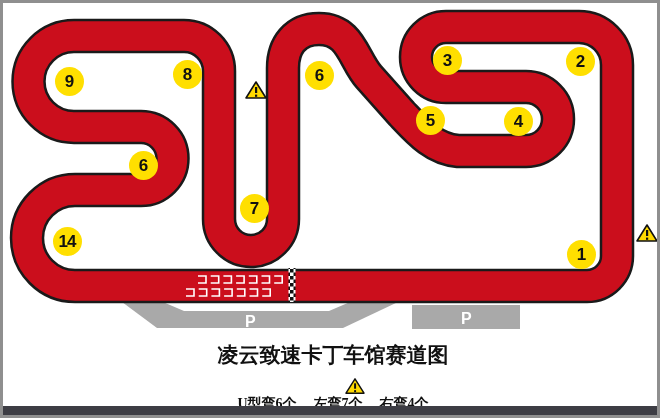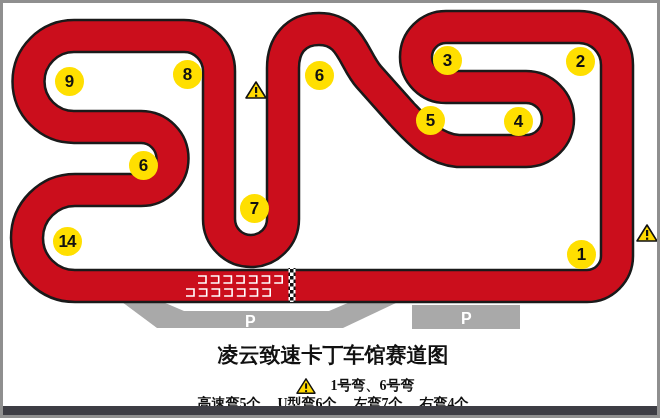--- a/index.html
+++ b/index.html
@@ -162,24 +162,22 @@
   <div class="title-row">凌云致速卡丁车馆赛道图</div>
 
   <div class="stats-row1">
     <span style="display:inline-flex;">
       <svg width="20" height="18" viewBox="0 0 22 20">
         <polygon points="11,2 21,18 1,18" fill="#ffd900" stroke="#111" stroke-width="1.6" stroke-linejoin="round"></polygon>
         <rect x="10" y="7" width="2.2" height="6" fill="#111"></rect>
         <rect x="10" y="14.6" width="2.2" height="2.2" fill="#111"></rect>
       </svg>
     </span>
-    <span>1号弯、6号弯</span>
   </div>
 
   <div class="stats-row2">
-    <span>高速弯5个</span>
     <span>U型弯6个</span>
     <span>左弯7个</span>
     <span>右弯4个</span>
   </div>
 
   <div class="bottom-bar"></div>
 </div>
 
 </body></html>

